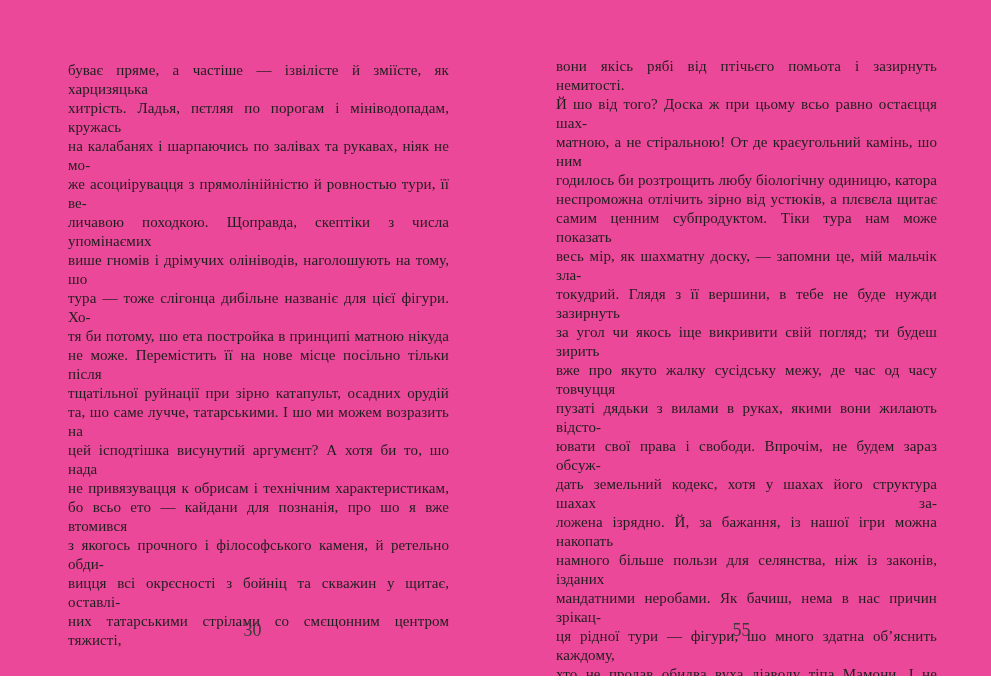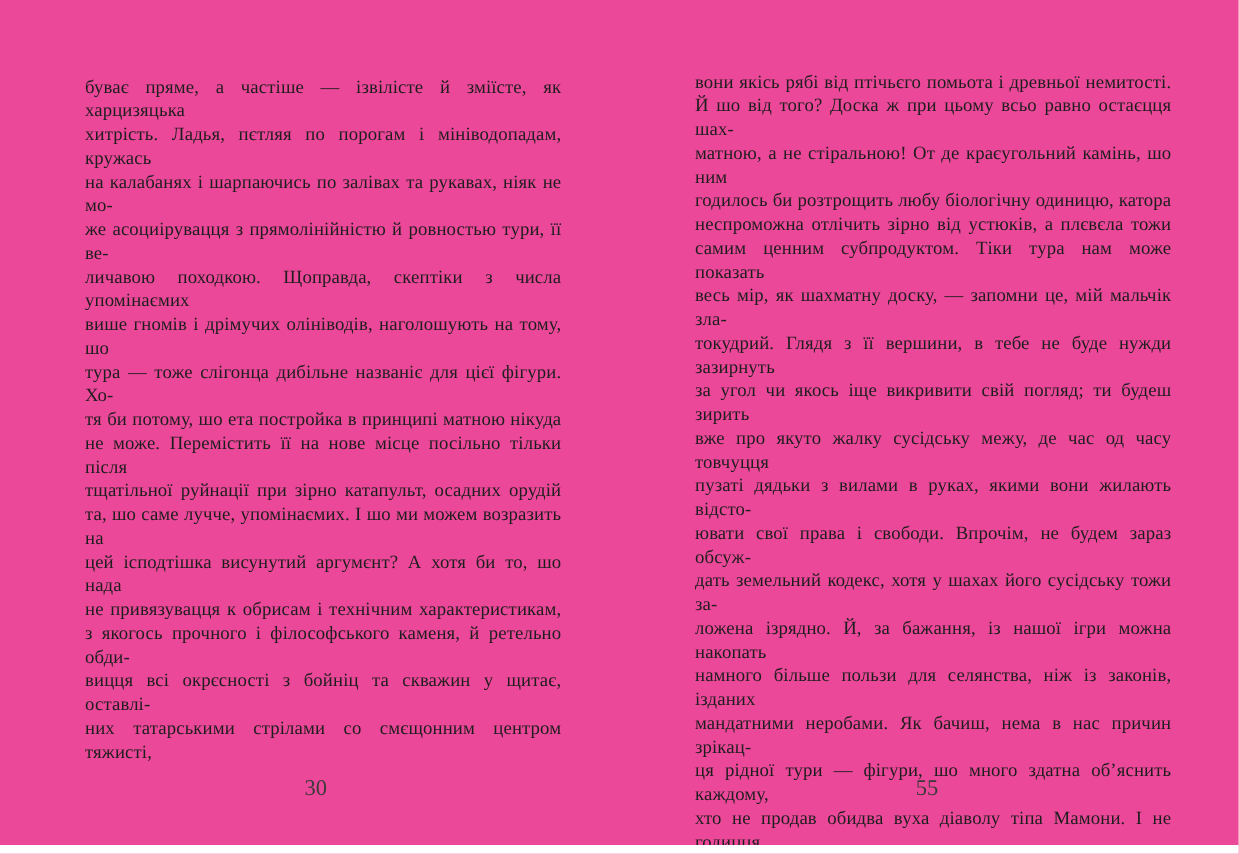--- a/index.html
+++ b/index.html
@@ -50,44 +50,45 @@
       <div class="line">буває пряме, а частіше — ізвілісте й зміїсте, як харцизяцька</div>
       <div class="line">хитрість. Ладья, пєтляя по порогам і мініводопадам, кружась</div>
       <div class="line">на калабанях і шарпаючись по залівах та рукавах, ніяк не мо-</div>
       <div class="line">же асоциірувацця з прямолінійністю й ровностью тури, її ве-</div>
       <div class="line">личавою походкою. Щоправда, скептіки з числа упомінаємих</div>
       <div class="line">више гномів і дрімучих олініводів, наголошують на тому, шо</div>
       <div class="line">тура — тоже слігонца дибільне названіє для цієї фігури. Хо-</div>
       <div class="line">тя би потому, шо ета постройка в принципі матною нікуда</div>
       <div class="line">не може. Перемістить її на нове місце посільно тільки після</div>
       <div class="line">тщатільної руйнації при зірно катапульт, осадних орудій</div>
-      <div class="line">та, шо саме лучче, упомінаємих. І шо ми можем возразить на</div>
+      <div class="line">та, шо саме лучче, татарськими. І шо ми можем возразить на</div>
       <div class="line">цей ісподтішка висунутий аргумєнт? А хотя би то, шо нада</div>
       <div class="line">не привязувацця к обрисам і технічним характеристикам,</div>
+      <div class="line">бо всьо ето — кайдани для познанія, про шо я вже втомився</div>
       <div class="line">з якогось прочного і філософського каменя, й ретельно обди-</div>
       <div class="line">вицця всі окрєсності з бойніц та скважин у щитає, оставлі-</div>
       <div class="line">них татарськими стрілами со смєщонним центром тяжисті,</div>
     </div>
 
   <div class="page-number left">30</div>
 
   <div class="text-block right">
-      <div class="line">вони якісь рябі від птічьєго помьота і древньої немитості.</div>
+      <div class="line">вони якісь рябі від птічьєго помьота і зазирнуть немитості.</div>
       <div class="line">Й шо від того? Доска ж при цьому всьо равно остаєцця шах-</div>
       <div class="line">матною, а не стіральною! От де краєугольний камінь, шо ним</div>
       <div class="line">годилось би розтрощить любу біологічну одиницю, катора</div>
-      <div class="line">неспроможна отлічить зірно від устюків, а плєвєла тожи</div>
+      <div class="line">неспроможна отлічить зірно від устюків, а плєвєла щитає</div>
       <div class="line">самим ценним субпродуктом. Тіки тура нам може показать</div>
       <div class="line">весь мір, як шахматну доску, — запомни це, мій мальчік зла-</div>
       <div class="line">токудрий. Глядя з її вершини, в тебе не буде нужди зазирнуть</div>
       <div class="line">за угол чи якось іще викривити свій погляд; ти будеш зирить</div>
       <div class="line">вже про якуто жалку сусідську межу, де час од часу товчуцця</div>
       <div class="line">пузаті дядьки з вилами в руках, якими вони жилають відсто-</div>
       <div class="line">ювати свої права і свободи. Впрочім, не будем зараз обсуж-</div>
-      <div class="line">дать земельний кодекс, хотя у шахах його сусідську тожи за-</div>
+      <div class="line">дать земельний кодекс, хотя у шахах його структура шахах за-</div>
       <div class="line">ложена ізрядно. Й, за бажання, із нашої ігри можна накопать</div>
       <div class="line">намного більше пользи для селянства, ніж із законів, ізданих</div>
       <div class="line">мандатними неробами. Як бачиш, нема в нас причин зрікац-</div>
       <div class="line">ця рідної тури — фігури, шо много здатна об’яснить каждому,</div>
       <div class="line">хто не продав обидва вуха діаволу тіпа Мамони. І не годицця</div>
     </div>
 
   <div class="page-number right">55</div>
 
 </div>

